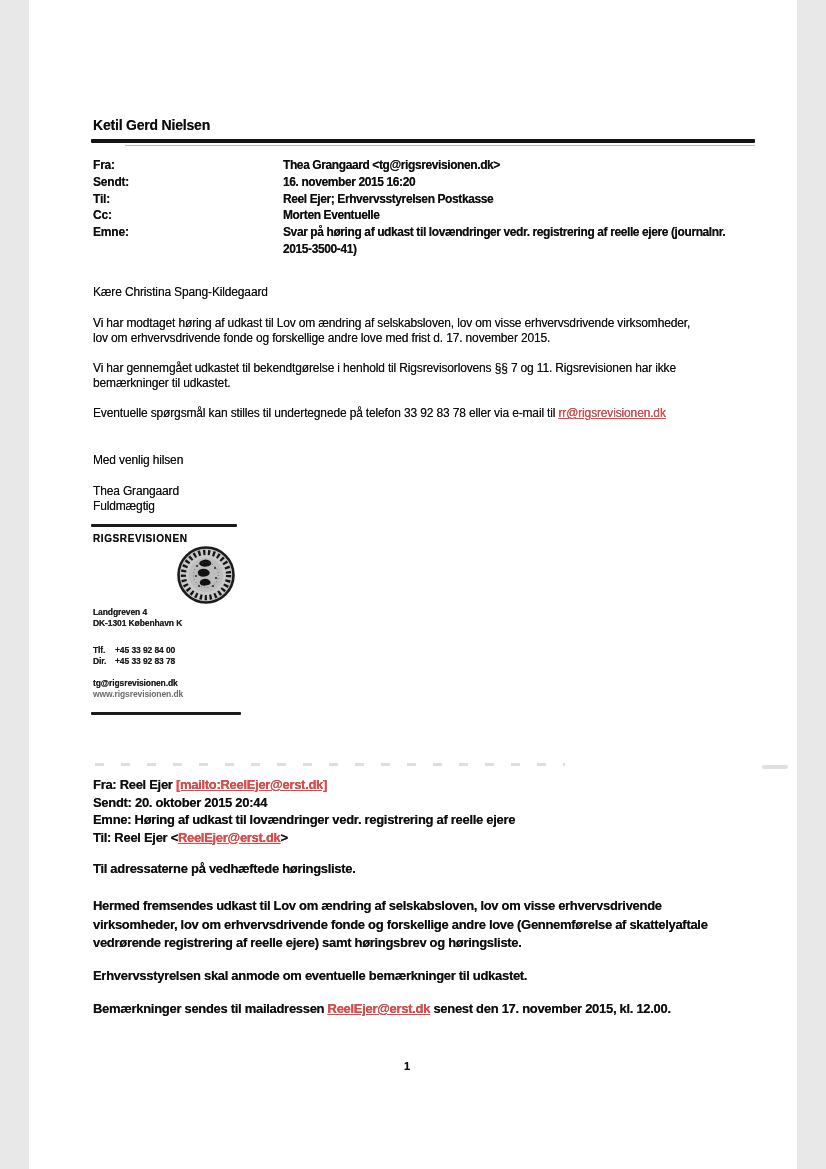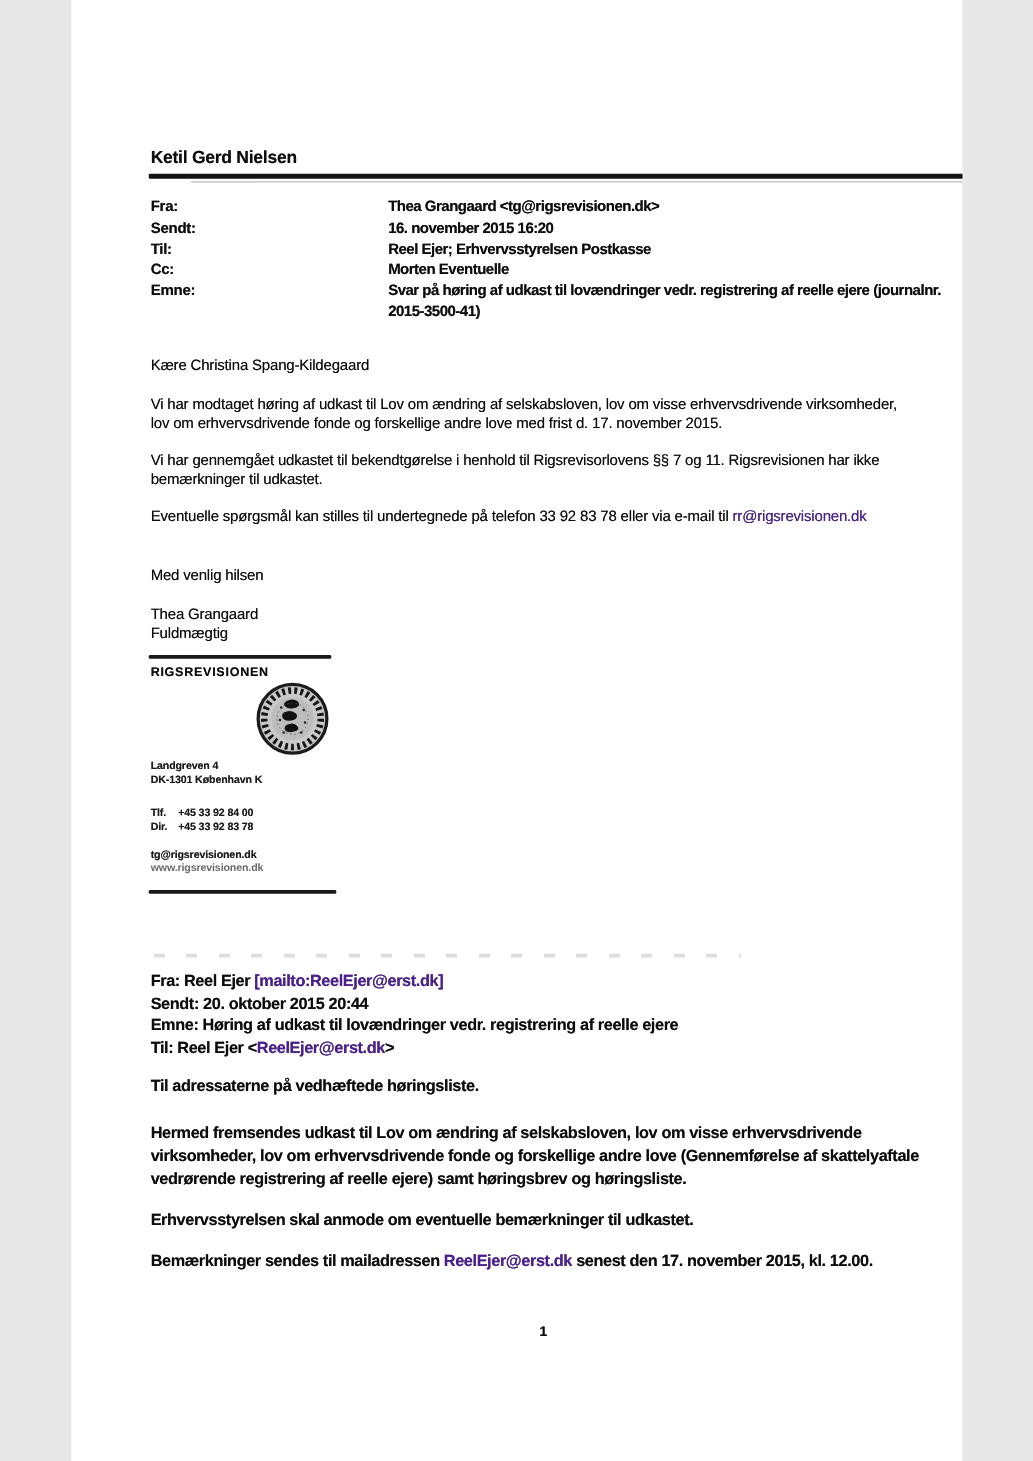--- a/index.html
+++ b/index.html
@@ -1,19 +1,19 @@
 <!DOCTYPE html>
 <html lang="da"><head>
 <meta charset="utf-8">
 <style>
   * { margin:0; padding:0; box-sizing:border-box; }
   html,body { background:#e8e8e8; }
   .page {
     position:relative;
-    width:713px; height:1169px;
+    width:768px; height:1169px;
     margin:0 auto;
     background:#ffffff;
     font-family:"Liberation Sans", sans-serif;
     color:#0d0d0d;
     overflow:hidden;
   }
   .abs { position:absolute; }
   .ink { text-shadow:0 0 0.4px rgba(0,0,0,0.65); }
 
   
@@ -26,21 +26,21 @@
 
   
   .mail1-headers { left:64px; top:157px; width:700px; font-size:12px; font-weight:bold; }
   .hrow { display:flex; line-height:16.8px; letter-spacing:-0.2px; }
   .hlabel { width:190px; flex:0 0 190px; }
   .hvalue { letter-spacing:-0.4px; }
 
   
   .p { white-space:nowrap; font-size:12px; letter-spacing:-0.15px; }
   .p .line { line-height:15px; }
-  .doc-link { color:#4c1d95; }
+  .doc-link { color:#ef4444; text-decoration:underline; }
 
   
   .sig { font-size:12px; letter-spacing:-0.15px; }
   .rule-sig { height:3px; background:#1a1a1a; border-radius:1px; }
   .org-name { font-size:10px; font-weight:bold; letter-spacing:0.6px; }
   .org-small { font-size:8.5px; line-height:10.5px; letter-spacing:-0.1px; font-weight:bold; color:#1c1c1c; }
   .ph-label { display:inline-block; width:22px; }
   .org-web { color:#6a6a6a; }
 
   

